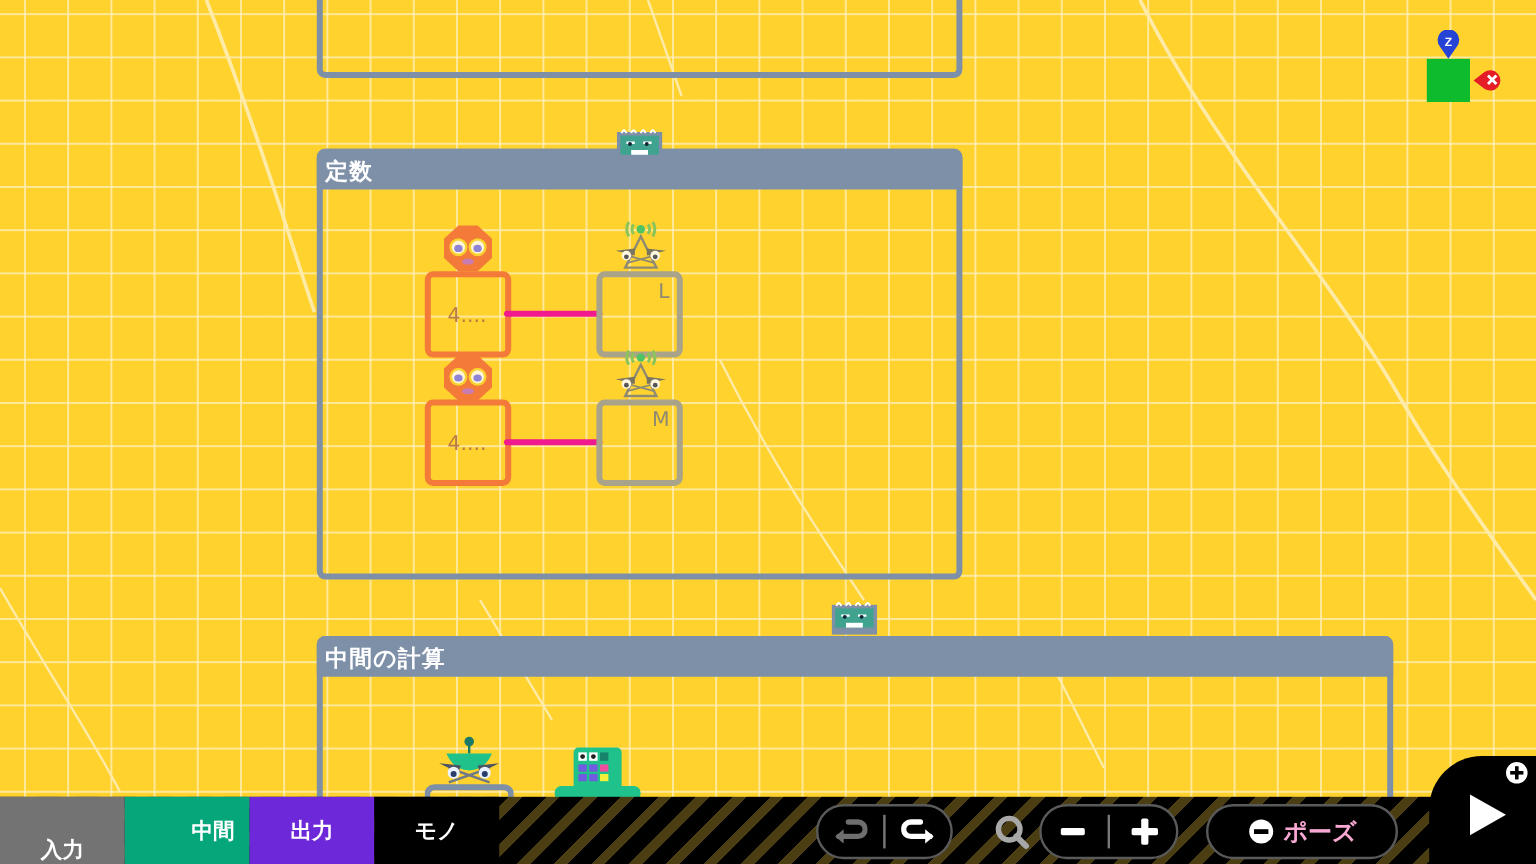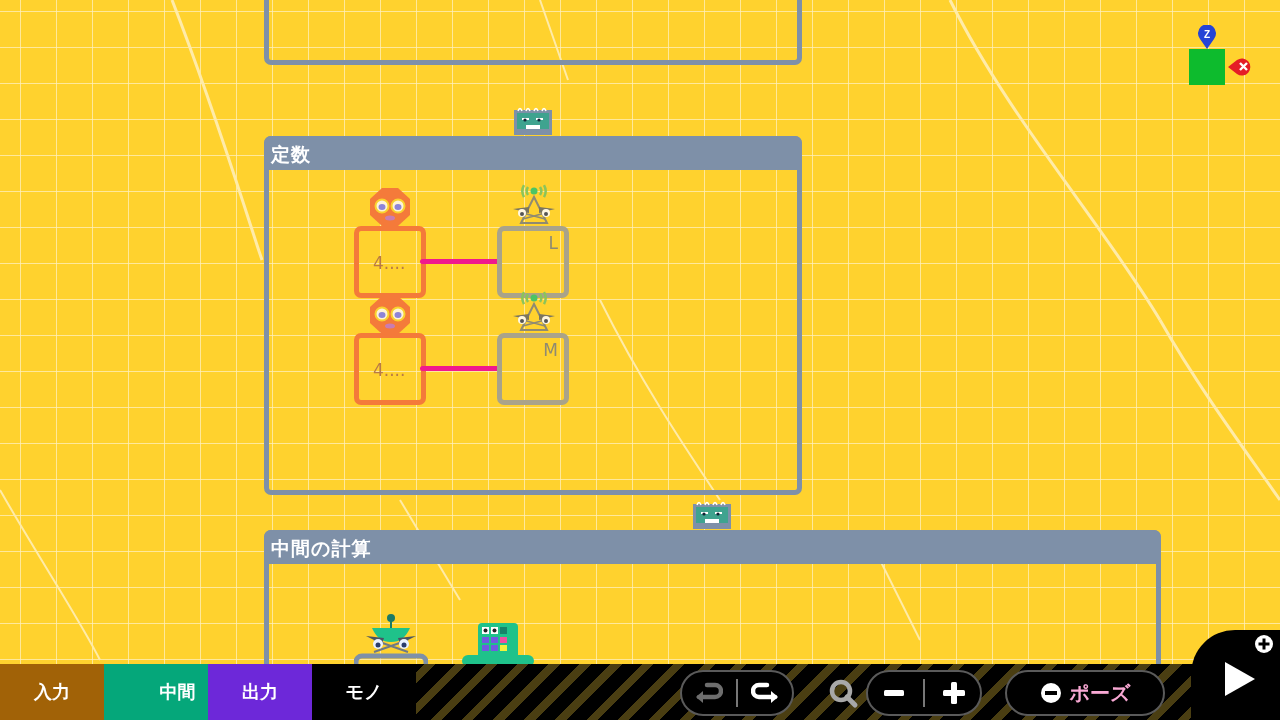--- a/index.html
+++ b/index.html
@@ -94,21 +94,21 @@
     <path d="M950 0 C 1010 120, 1100 220, 1160 320" stroke="#FFEBA8" stroke-width="3" fill="none"></path>
     <path d="M1160 320 C 1200 390, 1245 450, 1280 500" stroke="#FFEBA8" stroke-width="3" fill="none"></path>
     <path d="M540 0 L 568 80" stroke="#FFEBA8" stroke-width="2" fill="none"></path>
     <path d="M400 500 L 460 600" stroke="#FFEBA8" stroke-width="2" fill="none"></path>
     <path d="M600 300 C 640 380, 680 440, 720 500" stroke="#FFEBA8" stroke-width="2" fill="none"></path>
     <path d="M880 560 L 920 640" stroke="#FFEBA8" stroke-width="2" fill="none"></path>
   </svg>
 
   <div class="comment-box" style="left:264px; top:-20px; width:538px; height:85px;"></div>
 
-  <div class="comment-box" style="left:264px; top:136px; width:538px; height:359px;">
+  <div class="comment-box" style="left:264px; top:124px; width:538px; height:359px;">
     <div class="comment-header">定数</div>
   </div>
   <svg class="comment-grip" style="left:514px; top:105px;" viewBox="0 0 38 30">
     <rect x="0" y="5" width="38" height="25" fill="#7E90A8"></rect>
     <rect x="3" y="8" width="32" height="16" fill="#3FA38F"></rect>
     <path d="M4 6 q2 -5 4 0 M12 6 q2 -5 4 0 M20 6 q2 -5 4 0 M28 6 q2 -5 4 0" stroke="#fff" stroke-width="1.6" fill="none"></path>
     <path d="M8 14 h7 M22 14 h7" stroke="#fff" stroke-width="2"></path>
     <circle cx="11" cy="15" r="1.6" fill="#123"></circle>
       <circle cx="25" cy="15" r="1.6" fill="#123"></circle>
     <rect x="12" y="20" width="14" height="4" fill="#fff"></rect>
@@ -223,21 +223,21 @@
     </svg>
     <svg style="position:absolute; left:38px; top:32px;" width="26" height="20" viewBox="0 0 26 20">
       <path d="M1 10 L10 3 A8.5 8.5 0 1 1 10 17 Z" fill="#E51D26"></path>
       <path d="M13 6 L20 13 M20 6 L13 13" stroke="#fff" stroke-width="2.4"></path>
     </svg>
   </div>
 </div>
 
 <div id="bottom-bar"></div>
 
-<div class="cat-tab" style="left:0; background:#a16207;">
+<div class="cat-tab" style="left:0; background:#737373;align-items:flex-end;">
   <span>入力</span>
 </div>
 <div class="cat-tab" style="left:104px; background:#05A77A;padding-left:43px;">
   <span>中間</span>
 </div>
 <div class="cat-tab" style="left:208px; background:#6d28d9;">
   <span>出力</span>
 </div>
 <div class="cat-tab" style="left:312px; background:#000000;">
   <span>モノ</span>

